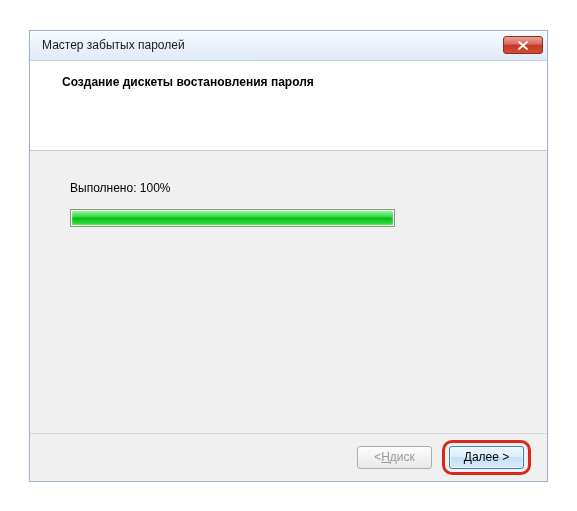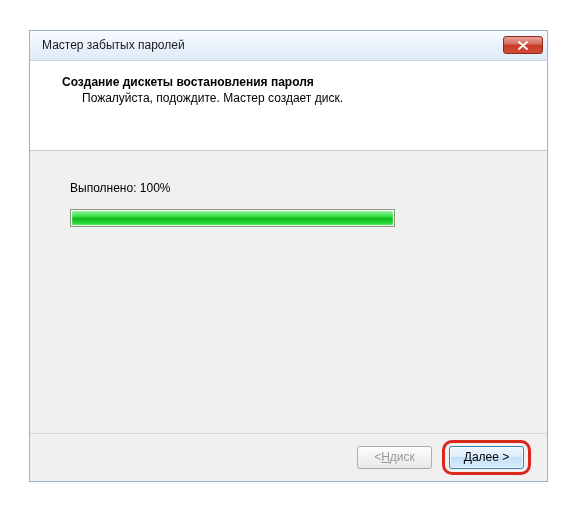--- a/index.html
+++ b/index.html
@@ -59,21 +59,21 @@
     content:"";
     position:absolute;
     left:0; right:0; bottom:-1px;
     height:1px;
     background:#c8c8c8;
   }
   .header-title {
     font-weight: bold;
     font-size: 12px;
     color: #000;
-    margin-bottom: 2px;
+    margin-bottom: 18px;
     padding-left: 8px;
   }
   .header-subtitle {
     font-size: 12px;
     color: #000;
     padding-left: 28px;
   }
   .content-area {
     flex: 1;
     background: #f0f0f0;
@@ -152,21 +152,20 @@
     <div class="titlebar-title">Мастер забытых паролей</div>
     <div class="close-btn">
       <svg width="10" height="9" viewBox="0 0 10 9">
         <path d="M1 1 L9 8 M9 1 L1 8" stroke="#ffffff" stroke-width="1.8" stroke-linecap="round"></path>
       </svg>
     </div>
   </div>
 
   <div class="header-area">
     <div class="header-title">Создание дискеты востановления пароля</div>
-    <div class="header-subtitle">Пожалуйста, подождите. Мастер создает диск.</div>
   </div>
 
   <div class="content-area">
     <div class="progress-label">
       <span>Выполнено:</span>
       <span> </span>
       <span>100%</span>
     </div>
     <div class="progress-bar">
       <div class="progress-fill" style="width:100%"></div>

